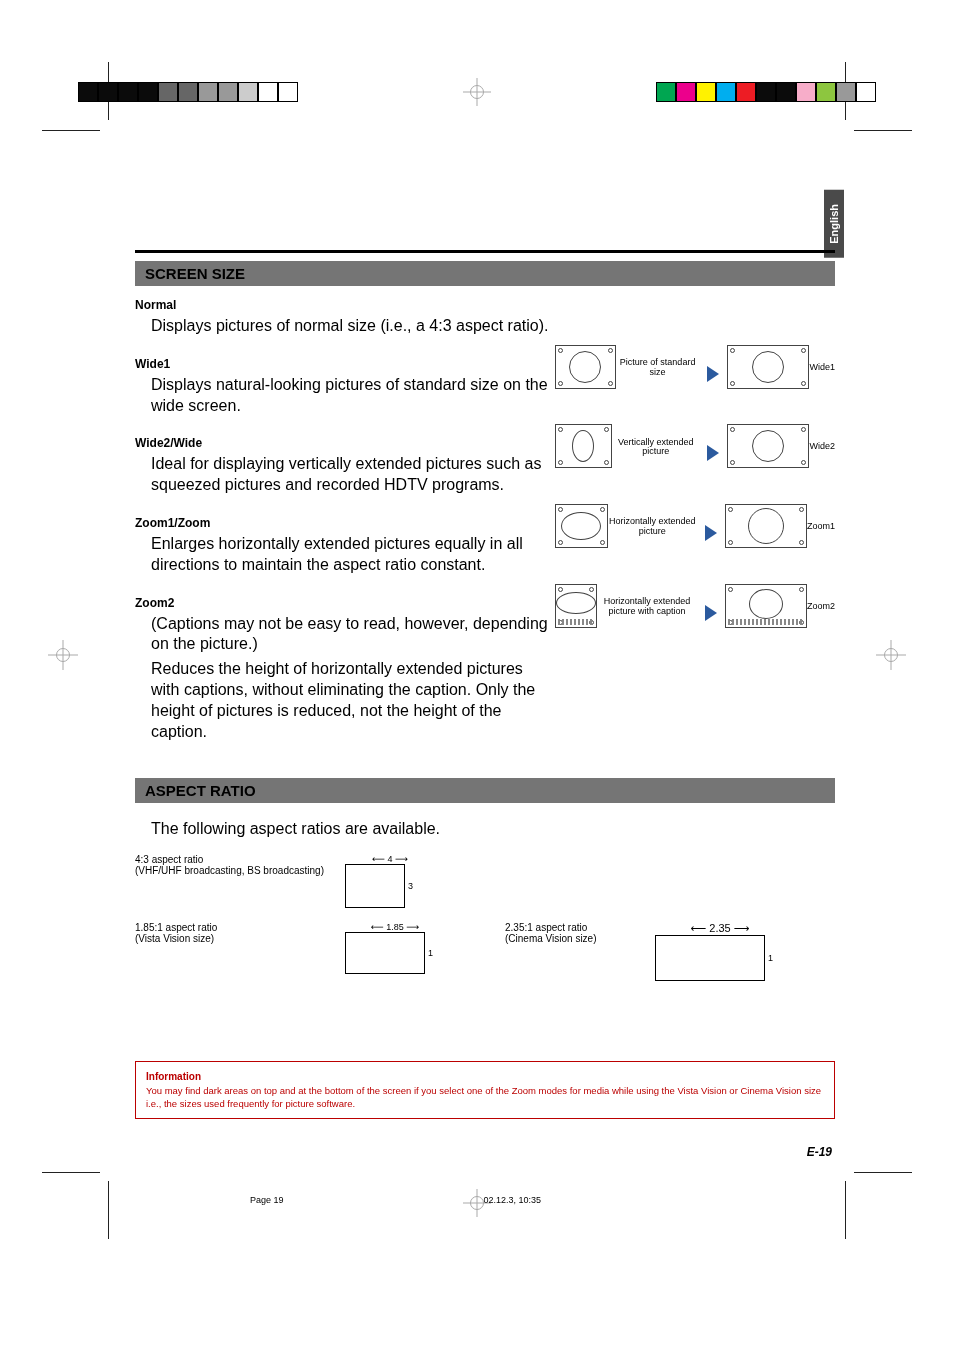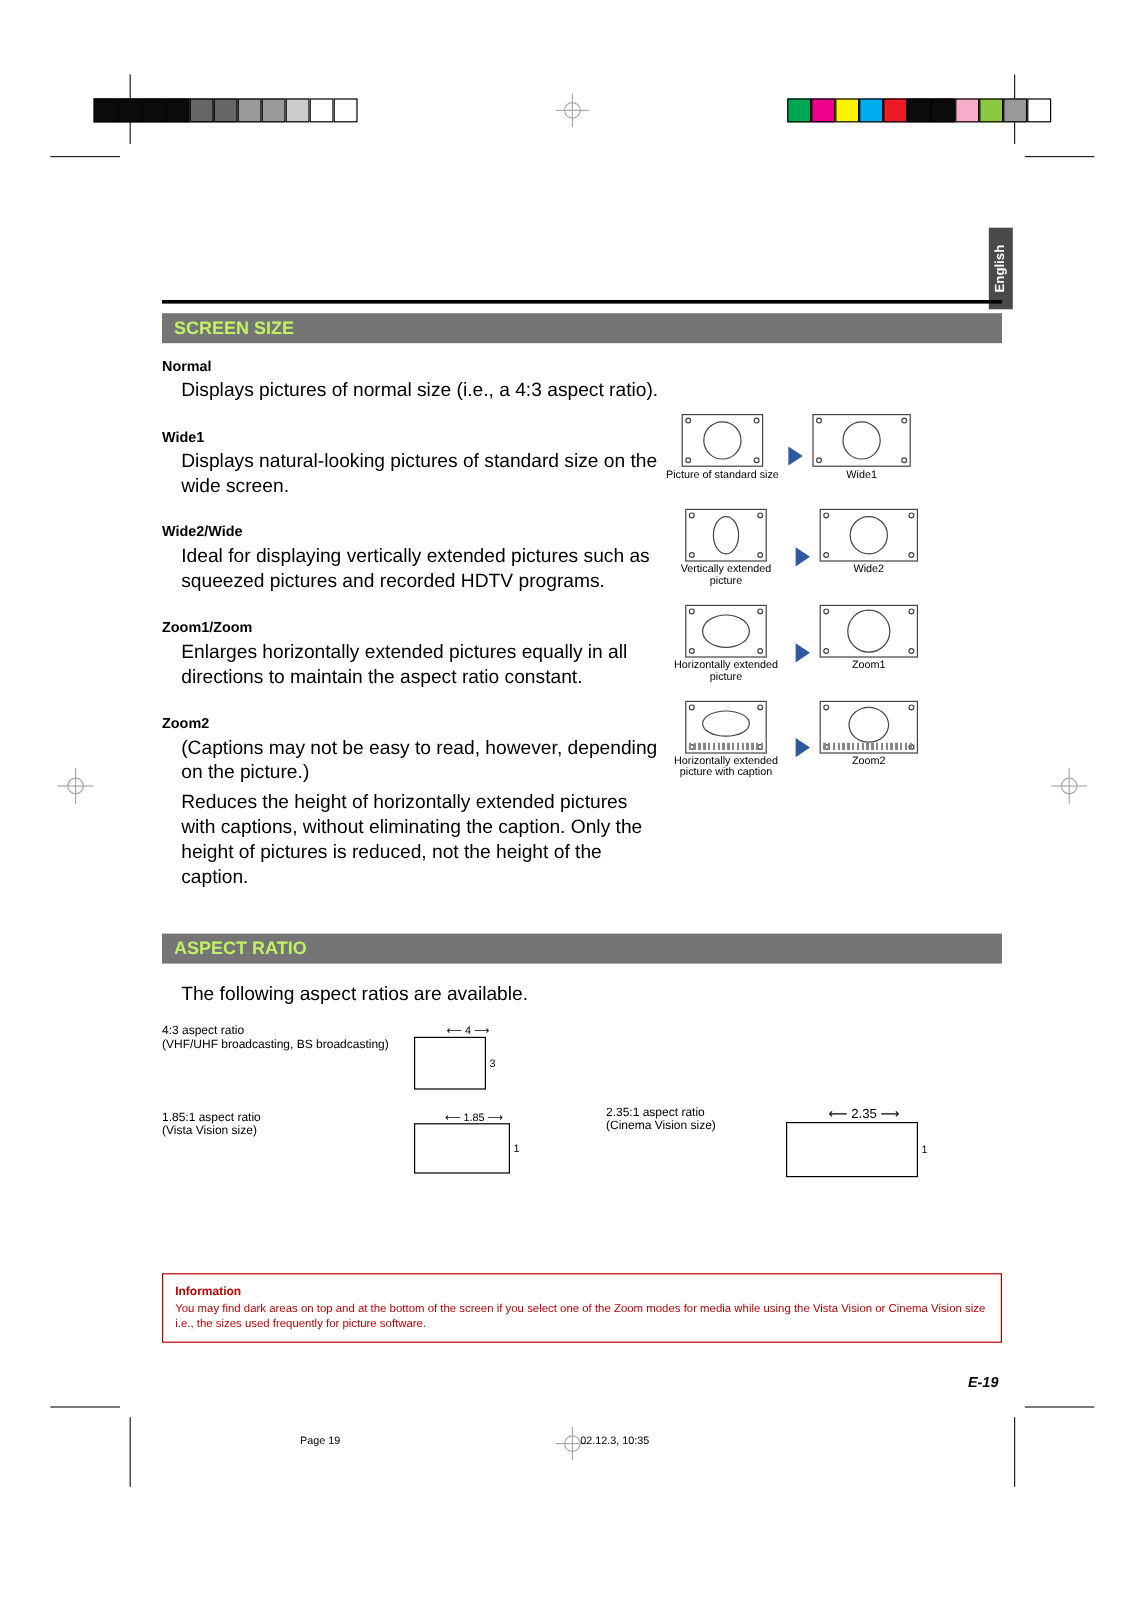--- a/index.html
+++ b/index.html
@@ -44,39 +44,39 @@
   text-align: center;
 }
 
 .page {
   position: absolute; left: 135px; top: 250px; width: 700px;
 }
 .divider {
   height: 3px; background:#000; margin-bottom: 8px;
 }
 .section-title {
-  background: #757575; color: #bef264; font-weight: bold;
+  background: #757575; color: #000000; font-weight: bold;
   font-size: 15px; padding: 4px 10px; margin-top: 6px;
 }
 .sub-h {
   font-weight: bold; font-size: 12px; margin-top: 12px;
 }
 .body-text {
   font-size: 16px; margin-top: 4px; margin-left: 16px;
   line-height: 1.3; max-width: 400px;
 }
 
 .row {
   display: flex; margin-top: 8px; align-items: flex-start;
 }
 .row .txt { width: 420px; }
 .row .gfx { flex: 1; display: flex; align-items: flex-start; gap: 8px; }
 
 .screen-box {
-  position: relative; display:flex; flex-direction:column; align-items:center;
+  position: relative; display:flex; align-items:center;
 }
 .sbox { border:1px solid #444; position:relative; display:flex; align-items:center; justify-content:center; }
 .sbox.sq { width: 68px; height: 44px; }
 .sbox.wd { width: 82px; height: 44px; }
 .sbox.caption-bar::after {
   content:""; position:absolute; left:2px; right:2px; bottom:2px; height:6px;
   background: repeating-linear-gradient(90deg,#888 0 2px, transparent 2px 4px);
 }
 .sbox .circ { width:22px; height:32px; border:1px solid #444; border-radius:50%; }
 .sbox .circ.r { width:32px; height:32px; }
@@ -84,21 +84,21 @@
 .corner-o { position:absolute; width:5px; height:5px; border:1px solid #444; border-radius:50%; }
 .corner-o.tl{ top:2px; left:2px;} .corner-o.tr{ top:2px; right:2px;}
 .corner-o.bl{ bottom:2px; left:2px;} .corner-o.br{ bottom:2px; right:2px;}
 .caption-label { font-size:9px; text-align:center; margin-top:2px; max-width: 100px; line-height:1.1;}
 .arrow-r {
   width:0; height:0; border-top:8px solid transparent; border-bottom:8px solid transparent;
   border-left:12px solid #2b5a9e; align-self:center; margin-top: 14px;
 }
 
 .aspect-row {
-  display:flex; gap: 30px; margin-top: 14px; font-size:10px;align-items:center;
+  display:flex; gap: 30px; margin-top: 14px; font-size:10px;
 }
 .acell { display:flex; gap:10px; align-items:flex-start; }
 .acell .label { width: 200px; }
 .adiagram { position:relative; }
 .adiagram .frame { border:1px solid #000; }
 
 .info-box {
   border:1px solid #b00; padding: 8px 10px; margin-top: 80px;
   color:#b00; font-size:9.5px; line-height:1.3;
 }

